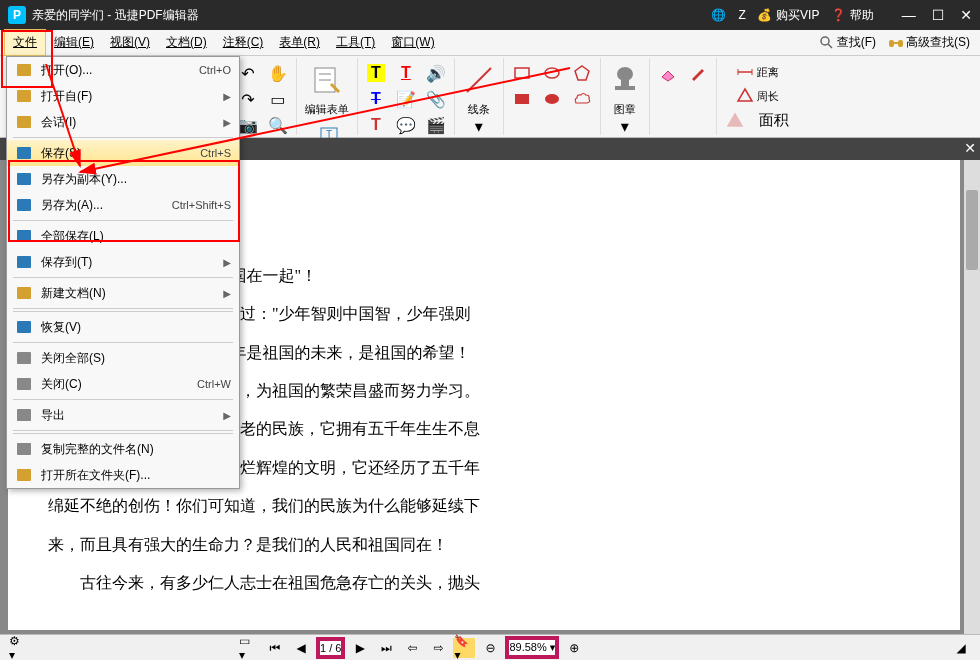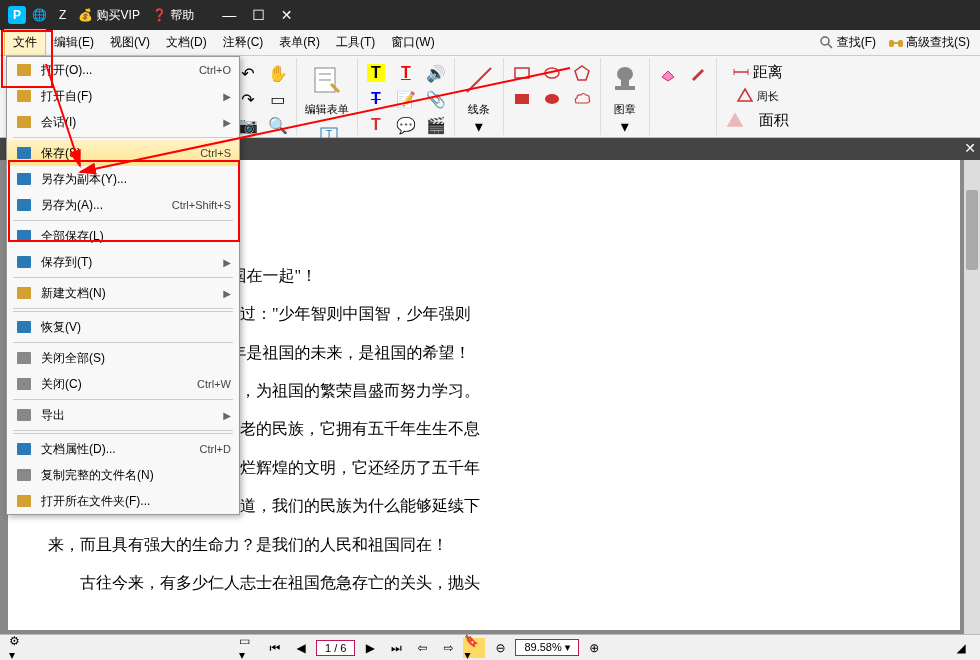--- a/index.html
+++ b/index.html
@@ -7,21 +7,21 @@
 
 .titlebar { height: 30px; background: #2a2a2a; color: #fff; display: flex; align-items: center; padding: 0 8px; }
 .titlebar .logo { width: 18px; height: 18px; background: #00bfff; border-radius: 3px; display: flex; align-items: center; justify-content: center; font-weight: bold; font-size: 12px; margin-right: 6px; }
 .titlebar .title { font-size: 12px; flex: 1; }
 .titlebar .right { display: flex; align-items: center; gap: 12px; }
 .titlebar .right span { font-size: 12px; cursor: pointer; }
 .titlebar .win-controls { display: flex; gap: 16px; margin-left: 16px; }
 .titlebar .win-controls span { font-size: 14px; cursor: pointer; }
 
 .menubar { height: 26px; background: #f5f5f5; display: flex; align-items: center; padding: 0 4px; border-bottom: 1px solid #ccc; }
-.menubar .menu-item { padding: 4px 8px; font-size: 12px; cursor: pointer; }
+.menubar .menu-item { padding: 4px 8px; font-size: 12px; cursor: pointer; text-decoration: underline; }
 .menubar .menu-item.active { background: #fff3c7; border: 1px solid #e0c060; }
 .menubar .spacer { flex: 1; }
 .menubar .right-item { display: flex; align-items: center; font-size: 12px; padding: 0 6px; cursor: pointer; }
 .menubar .right-item .ic { width: 16px; height: 16px; margin-right: 2px; }
 
 .toolbar { height: 82px; background: #f5f5f5; border-bottom: 1px solid #bbb; display: flex; padding: 2px 4px; position: relative; }
 .tool-group { display: flex; flex-direction: column; align-items: center; padding: 2px 4px; border-right: 1px solid #ddd; }
 .tool-row { display: flex; gap: 2px; }
 .tool-btn { width: 28px; height: 26px; display: flex; align-items: center; justify-content: center; cursor: pointer; }
 .tool-big { display: flex; flex-direction: column; align-items: center; padding: 4px; cursor: pointer; }
@@ -32,40 +32,41 @@
 .content-area { position: absolute; top: 138px; left: 0; right: 0; bottom: 26px; background: #888; display: flex; }
 .tab-strip { position: absolute; top: 0; left: 0; right: 0; height: 22px; background: #444; }
 .tab-strip .close-x { position: absolute; right: 4px; top: 2px; color: #fff; cursor: pointer; font-size: 14px; }
 .doc-view { position: absolute; top: 22px; left: 8px; right: 20px; bottom: 4px; background: #fff; overflow: hidden; padding: 20px 40px; }
 .doc-view p { font-size: 16px; line-height: 2.4; font-family: "SimSun", serif; }
 .scrollbar-v { position: absolute; right: 0; top: 22px; bottom: 0; width: 16px; background: #ddd; }
 .scrollbar-v .thumb { position: absolute; top: 30px; left: 2px; right: 2px; height: 80px; background: #aaa; border-radius: 2px; }
 
 .statusbar { position: absolute; bottom: 0; left: 0; right: 0; height: 26px; background: #f0f0f0; border-top: 1px solid #bbb; display: flex; align-items: center; padding: 0 8px; gap: 4px; }
 .statusbar .sbtn { width: 22px; height: 20px; display: flex; align-items: center; justify-content: center; font-size: 12px; cursor: pointer; border: 1px solid transparent; }
-.statusbar .page-box { border: 1px solid #be185d; padding: 1px 8px; font-size: 11px; background: #fff; }
+.statusbar .page-box { border: 4px solid #be185d; padding: 1px 0; font-size: 11px; background: #fff; }
 
 .file-menu { position: absolute; top: 56px; left: 6px; width: 234px; background: #f8f8f8; border: 1px solid #999; box-shadow: 2px 2px 6px rgba(0,0,0,0.3); z-index: 100; }
 .file-menu .fm-item { display: flex; align-items: center; height: 26px; padding: 0 8px; font-size: 12px; cursor: pointer; }
 .file-menu .fm-item.highlighted { background: linear-gradient(#fff3c7, #ffe690); justify-content: space-between; }
 .file-menu .fm-item .fm-icon { width: 18px; height: 18px; margin-right: 8px; flex-shrink: 0; }
 .file-menu .fm-item .fm-label { flex: 1; }
 .file-menu .fm-item .fm-shortcut { color: #444; font-size: 11px; }
 .file-menu .fm-item .fm-arrow { font-size: 10px; color: #666; }
 .file-menu .fm-sep { height: 1px; background: #ccc; margin: 2px 6px; }
 
 .red-box { position: absolute; border: 2px solid #ff0000; pointer-events: none; z-index: 200; }
 .red-arrow { position: absolute; z-index: 199; pointer-events: none; }
 .line-icon { width: 20px; height: 20px; }
 </style>
 </head>
 <body>
 
 <div class="titlebar">
   <div class="logo">P</div>
+  <div class="title">亲爱的同学们 - 迅捷PDF编辑器</div>
   <div class="right">
     <span>🌐</span>
     <span>Z</span>
     <span>💰 <span>购买VIP</span></span>
     <span>❓ <span>帮助</span></span>
     <div class="win-controls">
       <span>—</span>
       <span>☐</span>
       <span>✕</span>
     </div>
@@ -300,21 +301,21 @@
         </div>
     </div>
   </div>
   <div class="tool-group" style="border-right:none">
     <div class="tool-btn" style="width:auto;padding:0 4px">
         <svg class="line-icon" viewBox="0 0 20 20">
           <line x1="3" y1="10" x2="17" y2="10" stroke="#c33" stroke-width="1.5"></line>
           <line x1="3" y1="7" x2="3" y2="13" stroke="#c33"></line>
           <line x1="17" y1="7" x2="17" y2="13" stroke="#c33"></line>
         </svg>
-        <span style="font-size:15px;margin-left:2px">距离</span>
+        <span style="font-size:11px;margin-left:2px">距离</span>
       </div>
     <div class="tool-btn" style="width:auto;padding:0 4px">
         <svg class="line-icon" viewBox="0 0 20 20">
           <polygon points="10,3 17,15 3,15" fill="none" stroke="#c33" stroke-width="1.5"></polygon>
         </svg>
         <span style="font-size:11px;margin-left:2px">周长</span>
       </div>
     <div class="tool-btn" style="width:auto;padding:0 4px">
         <svg class="line-icon" viewBox="0 0 20 20">
           <polygon points="10,3 17,15 3,15" fill="#c33" opacity="0.3" stroke="#c33" stroke-width="1.5"></polygon>
@@ -466,27 +467,20 @@
           <rect x="2" y="3" width="14" height="12" rx="1" fill="#888"></rect>
         </svg></span>
       <span class="fm-label">导出</span>
       <span class="fm-shortcut"></span>
       <span class="fm-arrow">▶</span>
     </div>
     <div class="fm-sep"></div>
     <div class="fm-sep"></div>
     <div class="fm-item">
       <span class="fm-icon"><svg viewBox="0 0 18 18">
-          <rect x="2" y="3" width="14" height="12" rx="1" fill="#2a7ab8"></rect>
-        </svg></span>
-      <span class="fm-label">文档属性(D)...</span>
-      <span class="fm-shortcut">Ctrl+D</span>
-    </div>
-    <div class="fm-item">
-      <span class="fm-icon"><svg viewBox="0 0 18 18">
           <rect x="2" y="3" width="14" height="12" rx="1" fill="#888"></rect>
         </svg></span>
       <span class="fm-label">复制完整的文件名(N)</span>
       <span class="fm-shortcut"></span>
     </div>
     <div class="fm-item">
       <span class="fm-icon"><svg viewBox="0 0 18 18">
           <rect x="2" y="3" width="14" height="12" rx="1" fill="#d4a030"></rect>
         </svg></span>
       <span class="fm-label">打开所在文件夹(F)...</span>

